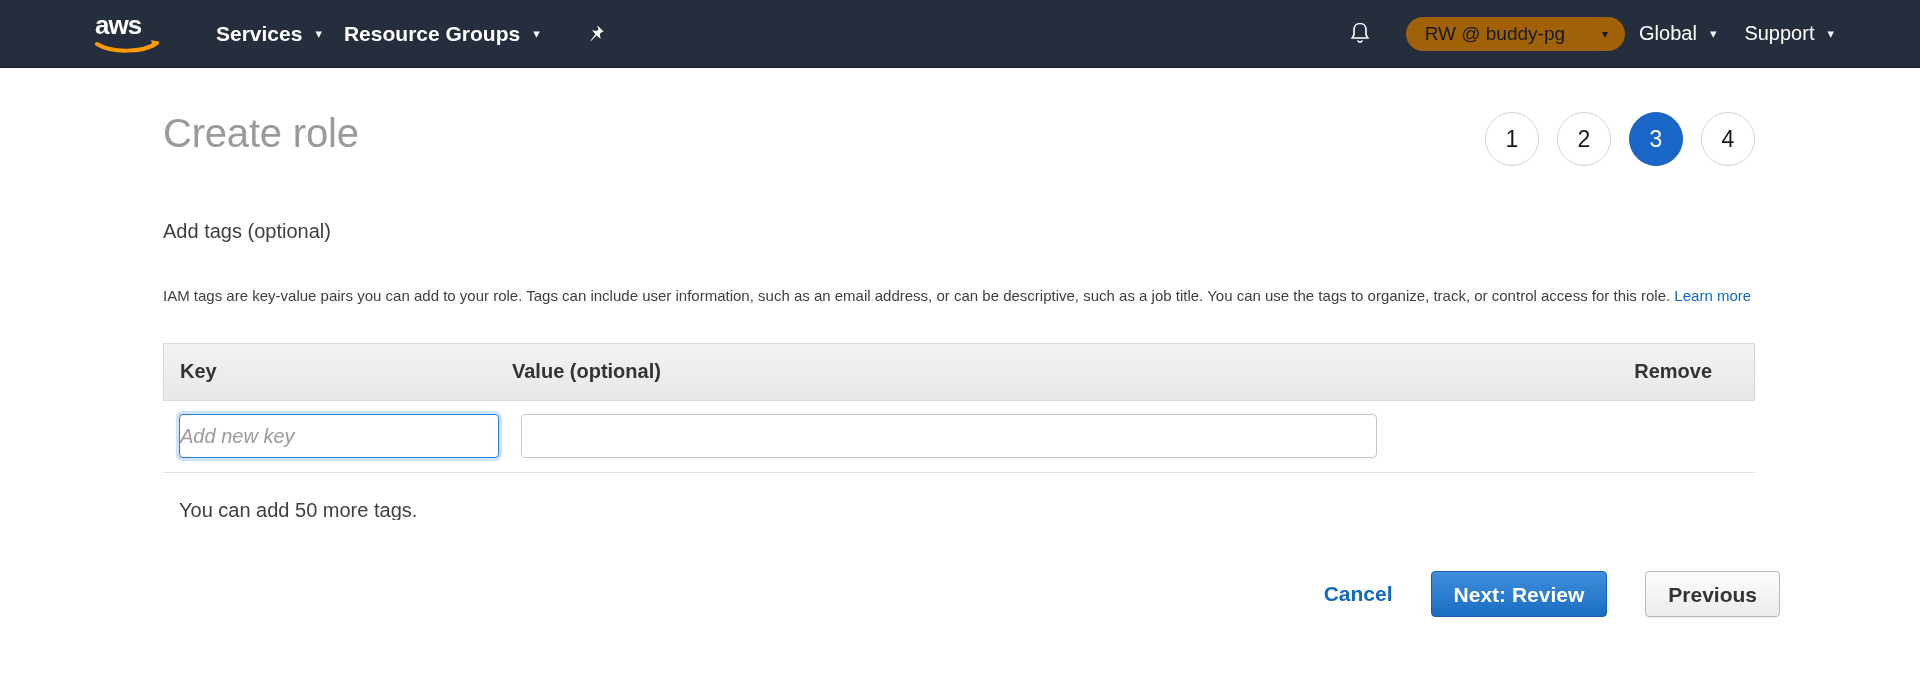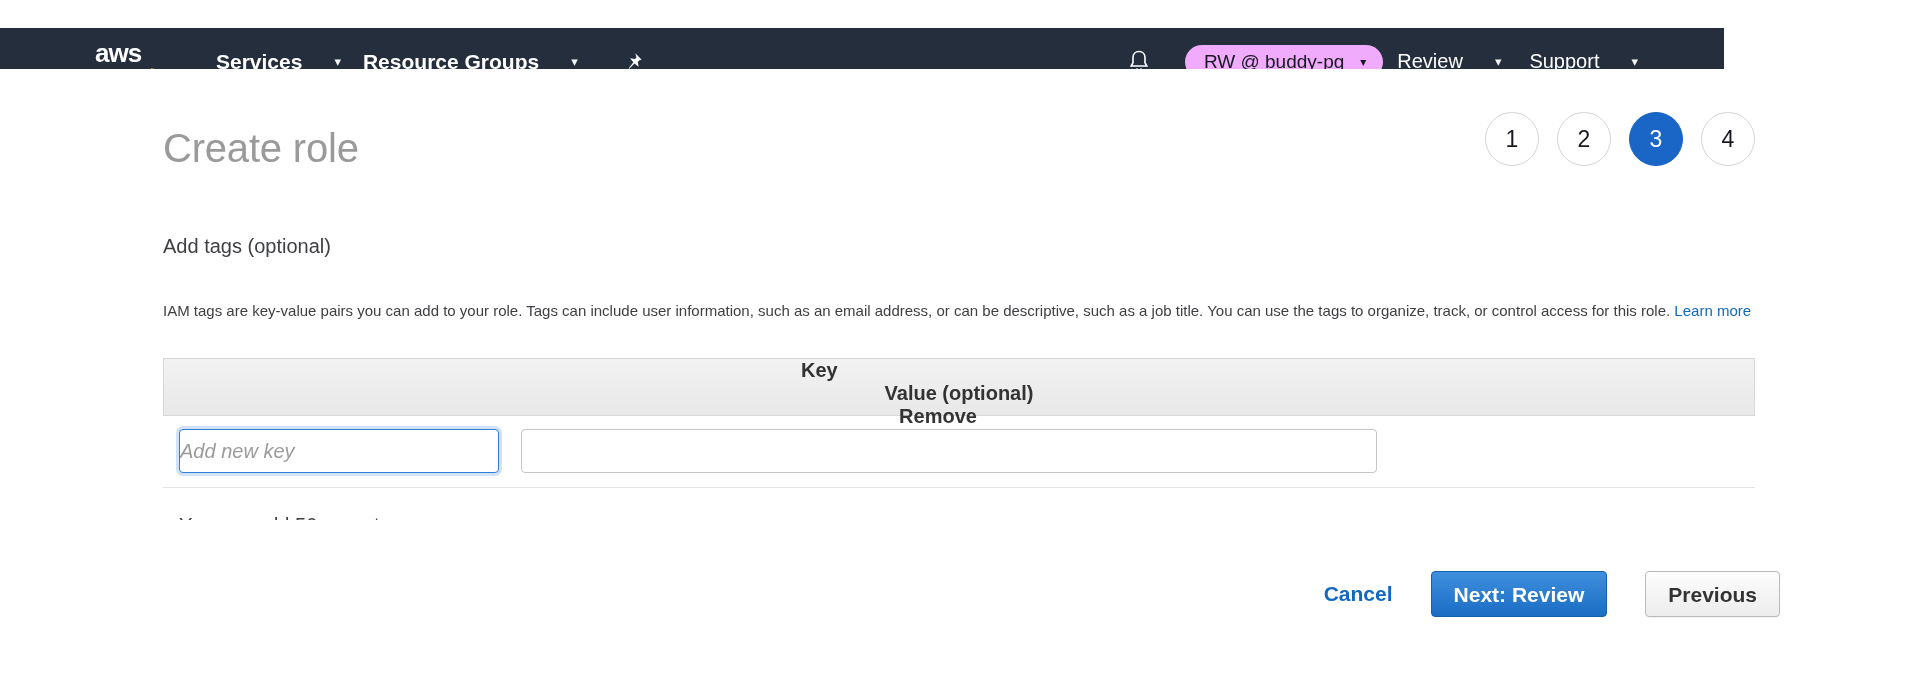--- a/index.html
+++ b/index.html
@@ -7,87 +7,87 @@
     margin: 0; padding: 0;
     width: 1920px; height: 700px;
     background: #ffffff;
     font-family: "Liberation Sans", sans-serif;
     -webkit-font-smoothing: antialiased;
   }
 
   
   .navbar {
     position: absolute; top: 0; left: 0;
-    width: 1724px; height: 68px;
+    width: 1920px; height: 68px;
     background: #242E3D;
     border-bottom: 1px solid #1b2433;
-    display: flex; align-items: flex-end; margin-top: 28px;
+    display: flex; align-items: flex-end;
   }
   .nav-left { display: flex; align-items: center; height: 100%; }
   .aws-logo {
     margin-left: 95px; margin-right: 38px;
     width: 72px; height: 44px;
     position: relative;
   }
   .aws-logo svg { display: block; }
   .nav-item {
     color: #ffffff;
     font-size: 21px;
     font-weight: bold;
     padding: 0 11px;
     height: 100%;
     display: flex; align-items: center;
     cursor: pointer;
     white-space: nowrap;
-    gap: 19px;
   }
   .nav-item .caret { margin-left: 13px; font-size: 13px; font-weight: normal; opacity: .95; }
   .pin-icon {
     margin-left: 28px;
     display: flex; align-items: center; justify-content: center;
     width: 32px; height: 100%;
     cursor: pointer;
   }
   .nav-right {
     margin-left: auto;
     display: flex; align-items: center; height: 100%;
     padding-right: 72px;
   }
   .bell-icon {
     width: 44px; height: 100%;
     display: flex; align-items: center; justify-content: center;
     cursor: pointer;
   }
   .account-pill {
     margin-left: 24px;
-    background: #f0abfc;
+    background: #a16207;
     color: #16191f;
     border-radius: 17px;
     height: 34px;
     padding: 0 17px 0 19px;
     display: flex; align-items: center;
     font-size: 19px;
     cursor: pointer;
     white-space: nowrap;
+    gap: 21px;
   }
   .account-pill .caret { margin-left: 16px; font-size: 12px; }
   .nav-right .nav-item { font-weight: normal; font-size: 20px; padding: 0 14px; }
   .nav-right .nav-item:first-of-type { margin-left: 22px; }
 
   
   .page {
     position: absolute; top: 69px; left: 0;
     width: 1920px; height: 551px;
     background: #ffffff;
   }
   .content { position: relative; padding: 0 0 0 163px; }
 
   .title-row {
     display: flex; align-items: flex-start;
-    padding-top: 30px;
+    padding-top: 15px;
   }
   .page-title {
     font-size: 40px;
     color: #9a9a9a;
     font-weight: normal;
     line-height: 1.1;
     letter-spacing: -0.2px;
   }
   .steps {
     position: absolute;
@@ -132,21 +132,20 @@
     width: 1592px;
   }
   .tags-header {
     display: flex; align-items: center;
     height: 58px;
     background: linear-gradient(to bottom, #f2f2f2 0%, #e8e8e8 100%);
     border: 1px solid #d8d8d8;
     font-size: 20px;
     font-weight: bold;
     color: #333333;
-    flex-direction: column;
   }
   .th-key { padding-left: 16px; width: 348px; }
   .th-value { flex: 1; }
   .th-remove { padding-right: 42px; text-align: right; }
 
   .tags-row {
     display: flex; align-items: center;
     height: 72px;
     border-bottom: 1px solid #e3e3e3;
     padding: 0 16px;
@@ -259,21 +258,21 @@
       <svg width="24" height="26" viewBox="0 0 24 26" fill="none" stroke="#ffffff" stroke-width="1.6">
         <path d="M12 2.5 C8.3 2.5 6 5 6 8.5 v5.2 L4.2 17 h15.6 L18 13.7 V8.5 C18 5 15.7 2.5 12 2.5 Z"></path>
         <path d="M9.6 19.5 a2.6 2.6 0 0 0 4.8 0"></path>
       </svg>
     </div>
     <div class="account-pill">
       <span>RW @ buddy-pg</span>
       <span class="caret">▾</span>
     </div>
     <div class="nav-item">
-      <span>Review</span>
+      <span>Global</span>
       <span class="caret">▾</span>
     </div>
     <div class="nav-item">
       <span>Support</span>
       <span class="caret">▾</span>
     </div>
   </div>
 </div>
 
 <div class="page">

